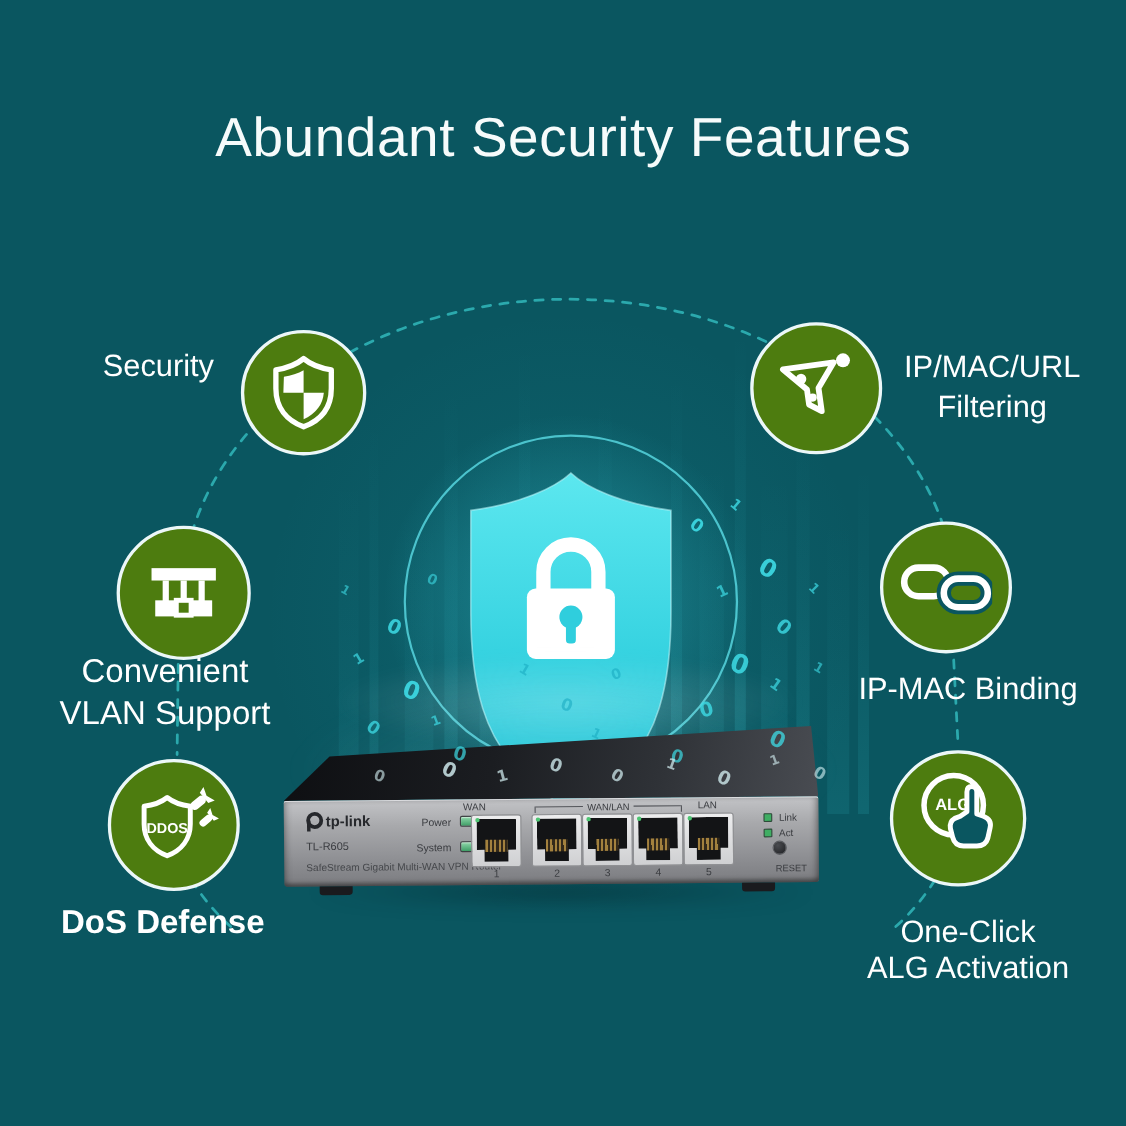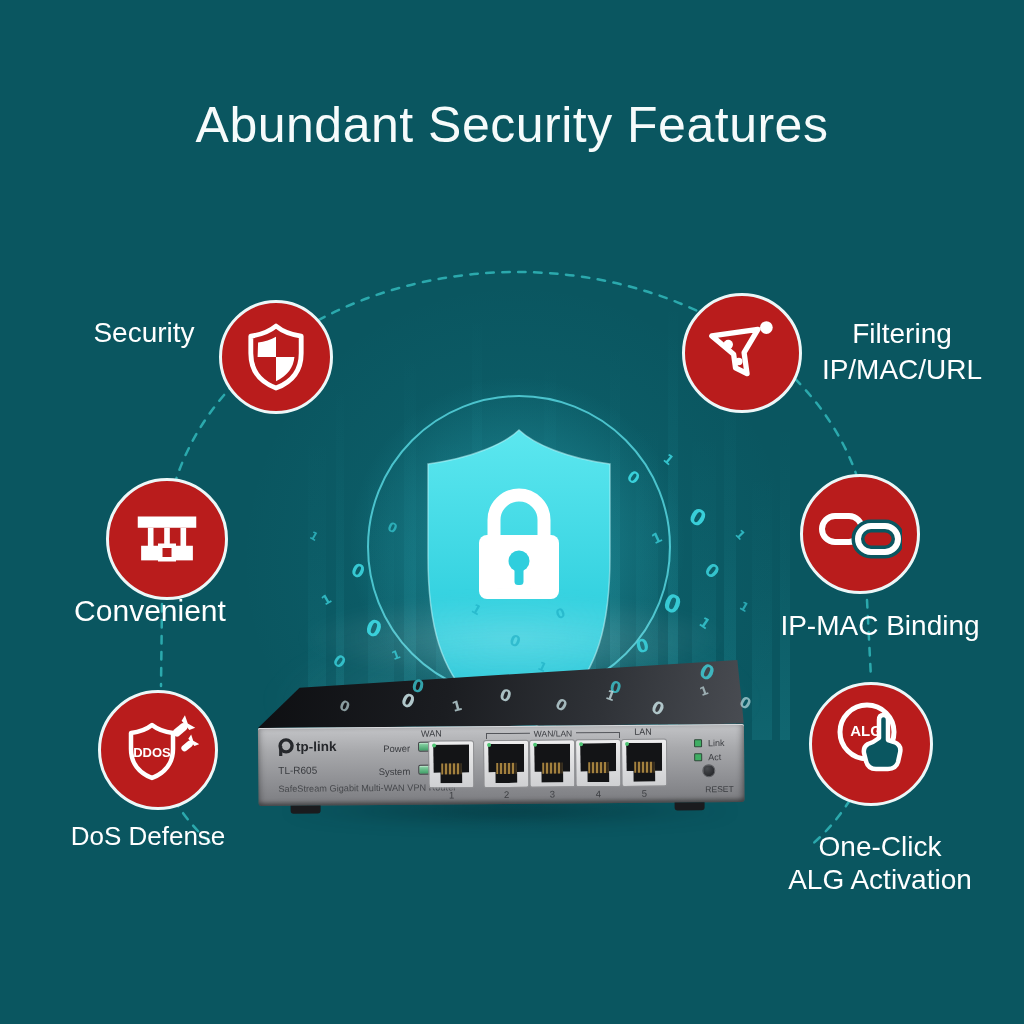--- a/index.html
+++ b/index.html
@@ -28,21 +28,21 @@
   .shield-holo{position:absolute;left:424px;top:428px;z-index:4;}
   .haze{position:absolute;left:298px;top:596px;width:432px;height:84px;z-index:5;filter:blur(7px);
     background:radial-gradient(closest-side,rgba(232,250,252,.22),rgba(232,250,252,0));}
   .router-glow{position:absolute;left:262px;top:620px;width:500px;height:160px;z-index:5;filter:blur(10px);
     background:radial-gradient(closest-side,rgba(190,240,245,.12),rgba(190,240,245,0));}
   .router-shadow{position:absolute;left:280px;top:798px;width:460px;height:26px;z-index:5;filter:blur(8px);
     background:radial-gradient(closest-side,rgba(0,22,27,.5),rgba(0,22,27,0));}
   #digits{position:absolute;inset:0;z-index:7;pointer-events:none;}
   .digit{position:absolute;font-family:"DejaVu Sans",sans-serif;font-weight:700;}
   
-  .bubble{position:absolute;border-radius:50%;background:#b91c1c;border:3px solid #ecf7f8;
+  .bubble{position:absolute;border-radius:50%;background:#4d7c0f;border:3px solid #ecf7f8;
     display:flex;align-items:center;justify-content:center;z-index:8;box-sizing:border-box;}
   .flabel{position:absolute;color:#ffffff;text-align:center;z-index:8;line-height:1.28;}
   
   .router{position:absolute;left:250px;top:652px;width:500px;height:170px;z-index:6;transform:rotate(-.5deg);}
   .rtop{position:absolute;left:0;top:0;width:500px;height:74px;
     background:linear-gradient(100deg,#0d0e11 0%,#1b1d21 40%,#2f3237 70%,#4a4d53 100%);
     clip-path:polygon(50px 34px,488px 10px,494px 74px,8px 74px);}
   .rpanel{position:absolute;left:8px;top:74px;width:486px;height:78px;border-radius:2px 2px 3px 3px;
     background:linear-gradient(180deg,#c3c4c7 0%,#a8a9ac 30%,#8e8f93 70%,#7b7c80 100%);
     box-shadow:inset 0 1px 0 #dadbde,inset 0 -3px 4px rgba(0,0,0,.35),inset -4px 0 5px rgba(0,0,0,.18),inset 4px 0 5px rgba(0,0,0,.12);}
@@ -176,37 +176,38 @@
   <svg width="72" height="68" viewBox="0 0 68 64">
     <g transform="rotate(-8 34 32)" stroke="#ffffff" fill="none" stroke-width="5" stroke-linejoin="round" stroke-linecap="round">
       <path d="M8 12 L52 12 L36 32 L36 52 L26 45 L26 32 Z"></path>
     </g>
     <circle cx="57" cy="8" r="6" fill="#ffffff"></circle>
     <circle cx="21" cy="24" r="4.5" fill="#ffffff"></circle>
     <circle cx="31" cy="40" r="3.5" fill="#ffffff"></circle>
   </svg>
 </div>
 <div class="flabel" style="left:812px;top:316px;width:180px;font-size:28px;">
+  <div>IP/MAC/URL</div>
   <div>Filtering</div>
-  <div>IP/MAC/URL</div>
 </div>
 
 <div class="bubble" style="left:106px;top:478px;width:122px;height:122px;">
   <svg width="72" height="54" viewBox="0 0 64 48">
     <rect x="6" y="4" width="52" height="10" fill="#ffffff"></rect>
     <rect x="15" y="14" width="5" height="18" fill="#ffffff"></rect>
     <rect x="29.5" y="14" width="5" height="16" fill="#ffffff"></rect>
     <rect x="44" y="14" width="5" height="18" fill="#ffffff"></rect>
     <rect x="9" y="30" width="16" height="13" fill="#ffffff"></rect>
     <rect x="39" y="30" width="16" height="13" fill="#ffffff"></rect>
     <rect x="26" y="30" width="12" height="12" fill="none" stroke="#ffffff" stroke-width="4"></rect>
   </svg>
 </div>
 <div class="flabel" style="left:40px;top:592px;width:220px;font-size:30px;line-height:1.25;">
   <div>Convenient</div>
+  <div>VLAN Support</div>
 </div>
 
 <div class="bubble" style="left:800px;top:474px;width:120px;height:120px;">
   <svg width="84" height="50" viewBox="0 0 84 48">
     <rect x="4" y="6" width="40" height="26" rx="13" fill="none" stroke="#ffffff" stroke-width="6"></rect>
     <rect x="40" y="16" width="40" height="26" rx="13" fill="none" stroke="#0a5660" stroke-width="13"></rect>
     <rect x="40" y="16" width="40" height="26" rx="13" fill="none" stroke="#ffffff" stroke-width="6"></rect>
   </svg>
 </div>
 <div class="flabel" style="left:770px;top:608px;width:220px;font-size:28px;">
@@ -220,21 +221,21 @@
     <g fill="#ffffff" transform="translate(56,18) rotate(-40 0 4)">
       <rect x="0" y="0" width="16" height="8" rx="4"></rect>
       <polygon points="15,-2 21,-4 18,4 21,12 15,10"></polygon>
     </g>
     <g fill="#ffffff" transform="translate(64,34) rotate(-40 0 3)">
       <rect x="0" y="0" width="13" height="6.5" rx="3.2"></rect>
       <polygon points="12,-1.5 17,-3 14.5,3.2 17,9.5 12,8"></polygon>
     </g>
   </svg>
 </div>
-<div class="flabel" style="left:28px;top:820px;width:240px;font-size:26px;">
+<div class="flabel" style="left:28px;top:820px;width:240px;font-size:30px;font-weight:bold;">
   <div>DoS Defense</div>
 </div>
 
 <div class="bubble" style="left:809px;top:682px;width:124px;height:124px;">
   <svg width="84" height="90" viewBox="0 0 84 88">
     <circle cx="38" cy="32" r="27" fill="none" stroke="#ffffff" stroke-width="5"></circle>
     <text x="37" y="36" text-anchor="middle" font-size="15" font-weight="bold" fill="#ffffff">ALG</text>
     <path d="M50 38 L50 20 Q50 15 54.5 15 Q59 15 59 20 L59 40 L65 42 Q73 45 71 53 L69 62 Q67 69 59 69 L47 69 Q39 69 37 61 L35 53 Q34 47 39 44 L44 42 Z" fill="#0a5660" stroke="#ffffff" stroke-width="4.5" stroke-linejoin="round"></path>
   </svg>
 </div>

